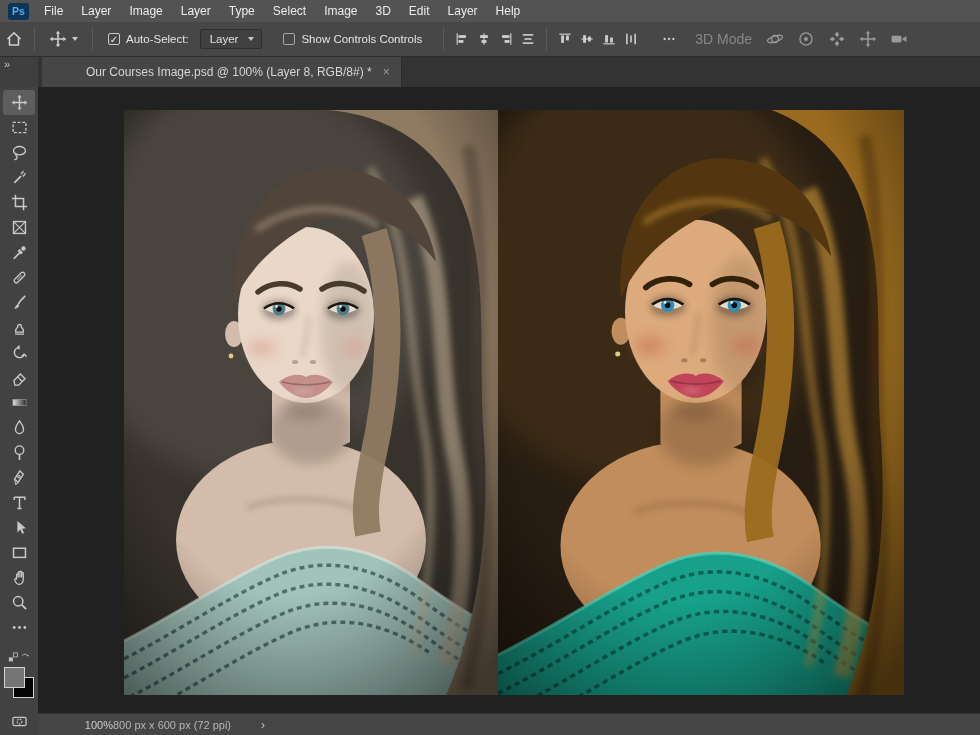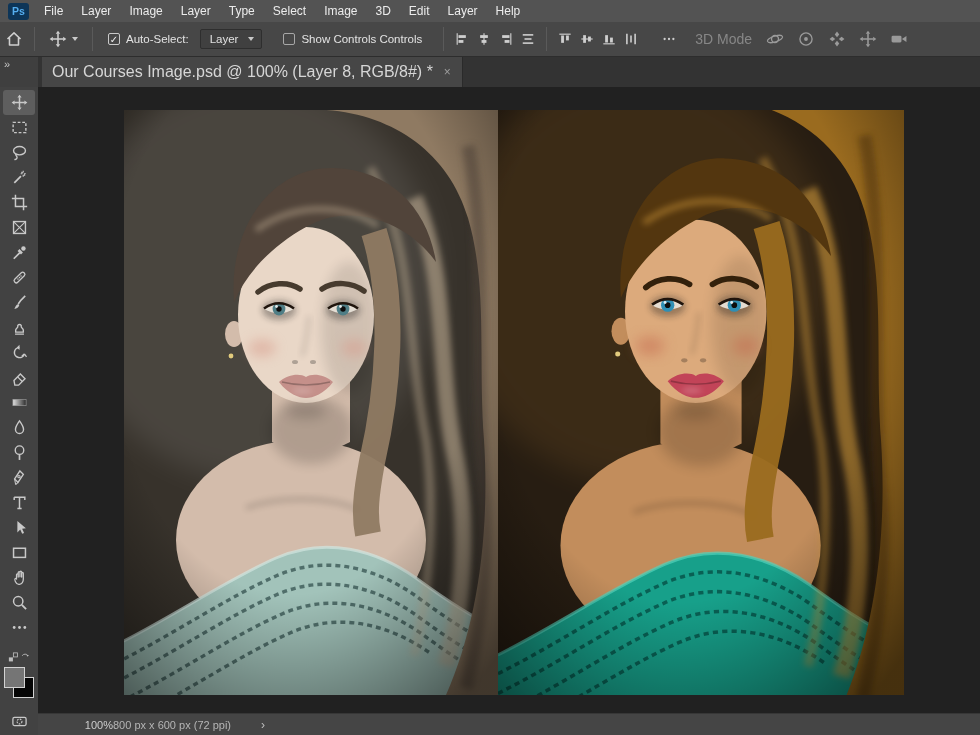--- a/index.html
+++ b/index.html
@@ -39,21 +39,21 @@
   .mode3d-label { font-size:14px; color:#878787; padding:0 10px 0 14px; white-space:nowrap; }
   .icons3d { display:flex; align-items:center; gap:13px; padding-left:4px; }
 
   
   .tabbar { height:30px; background:#333333; display:flex; align-items:stretch; flex:0 0 auto; }
   .tab-left-strip { width:38px; background:#3f3f3f; display:flex; align-items:flex-start;
     justify-content:flex-start; padding:2px 0 0 4px; flex:0 0 auto; }
   .collapse-chevrons { color:#c3c3c3; font-size:11px; line-height:11px; letter-spacing:-1px; }
   .doc-tab { background:#464646; display:flex; align-items:center; gap:10px; padding:0 10px;
     margin-left:4px; border-right:1px solid #2a2a2a; }
-  .doc-tab .title { font-size:16px; color:#d6d6d6; white-space:nowrap; }
+  .doc-tab .title { font-size:12px; color:#d6d6d6; white-space:nowrap;margin-left:34px; }
   .doc-tab .close { font-size:12px; color:#9d9d9d; padding:0 1px; }
 
   
   .main { flex:1 1 auto; display:flex; min-height:0; }
   .toolbar { width:38px; background:#424242; flex:0 0 auto; display:flex; flex-direction:column;
     align-items:center; padding-top:3px; position:relative; }
   .tool { width:32px; height:25px; display:flex; align-items:center; justify-content:center;
     border-radius:3px; flex:0 0 auto; }
   .tool.selected { background:#5e5e5e; }
   .ti { width:17px; height:17px; color:#c9c9c9; display:block; }

